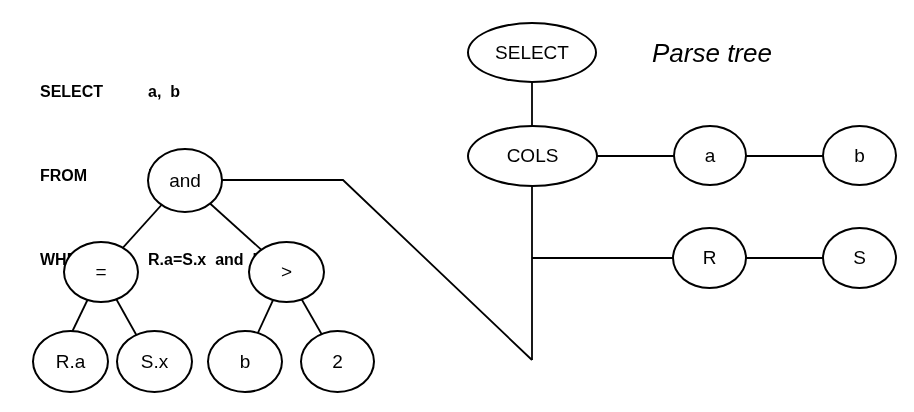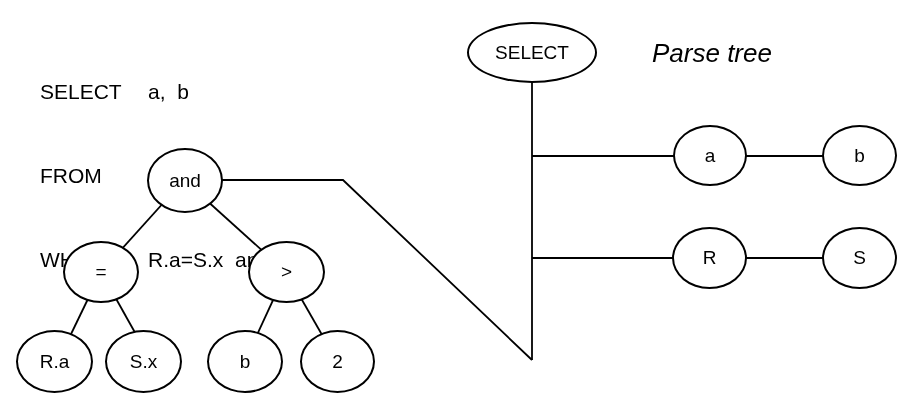--- a/index.html
+++ b/index.html
@@ -14,22 +14,22 @@
     background: #ffffff;
     font-family: "Liberation Sans", sans-serif;
     color: #000000;
     overflow: hidden;
   }
   
   .sql {
     position: absolute;
     left: 40px;
     top: 22px;
-    font-size: 21px;
-    font-weight: normal;
+    font-size: 16px;
+    font-weight: bold;
     line-height: 28px;
     white-space: pre;
   }
   .sql .kw {
     display: inline-block;
     width: 108px;
   }
   
   .caption {
     position: absolute;
@@ -60,22 +60,22 @@
     display: flex;
     align-items: center;
     justify-content: center;
     font-size: 19px;
     z-index: 1;
   }
   
   .n-and    { left: 147px; top: 148px; width: 76px;  height: 65px; }
   .n-eq     { left: 63px;  top: 241px; width: 76px;  height: 62px; }
   .n-gt     { left: 248px; top: 241px; width: 77px;  height: 62px; }
-  .n-ra     { left: 16px;  top: 330px; width: 77px;  height: 63px; text-align: right; }
-  .n-sx     { left: 105px; top: 330px; width: 77px;  height: 63px; }
+  .n-ra     { left: 32px;  top: 330px; width: 77px;  height: 63px; text-align: right; }
+  .n-sx     { left: 116px; top: 330px; width: 77px;  height: 63px; }
   .n-b      { left: 207px; top: 330px; width: 76px;  height: 63px; }
   .n-two    { left: 300px; top: 330px; width: 75px;  height: 63px; }
   
   .n-select { left: 467px; top: 22px;  width: 130px; height: 61px; }
   .n-cols   { left: 467px; top: 125px; width: 131px; height: 62px; }
   .n-tables { left: 467px; top: 227px; width: 131px; height: 63px; }
   .n-qual   { left: 467px; top: 330px; width: 131px; height: 60px; }
   .n-a      { left: 673px; top: 125px; width: 74px;  height: 61px; }
   .n-b2     { left: 822px; top: 125px; width: 75px;  height: 61px; }
   .n-r      { left: 672px; top: 227px; width: 75px;  height: 62px; }
@@ -107,20 +107,21 @@
     <line x1="184" y1="180" x2="286" y2="272"></line>
     <line x1="101" y1="272" x2="58" y2="361"></line>
     <line x1="101" y1="272" x2="151" y2="361"></line>
     <line x1="286" y1="272" x2="245" y2="361"></line>
     <line x1="286" y1="272" x2="337" y2="361"></line>
 
     <polyline points="184,180 343,180 532,360"></polyline>
   </svg>
 
   <div class="node n-select">SELECT</div>
+  <div class="node n-cols">COLS</div>
   <div class="node n-a">a</div>
   <div class="node n-b2">b</div>
   <div class="node n-r">R</div>
   <div class="node n-s">S</div>
 
   <div class="node n-and">and</div>
   <div class="node n-eq">=</div>
   <div class="node n-gt">&gt;</div>
   <div class="node n-ra">R.a</div>
   <div class="node n-sx">S.x</div>

